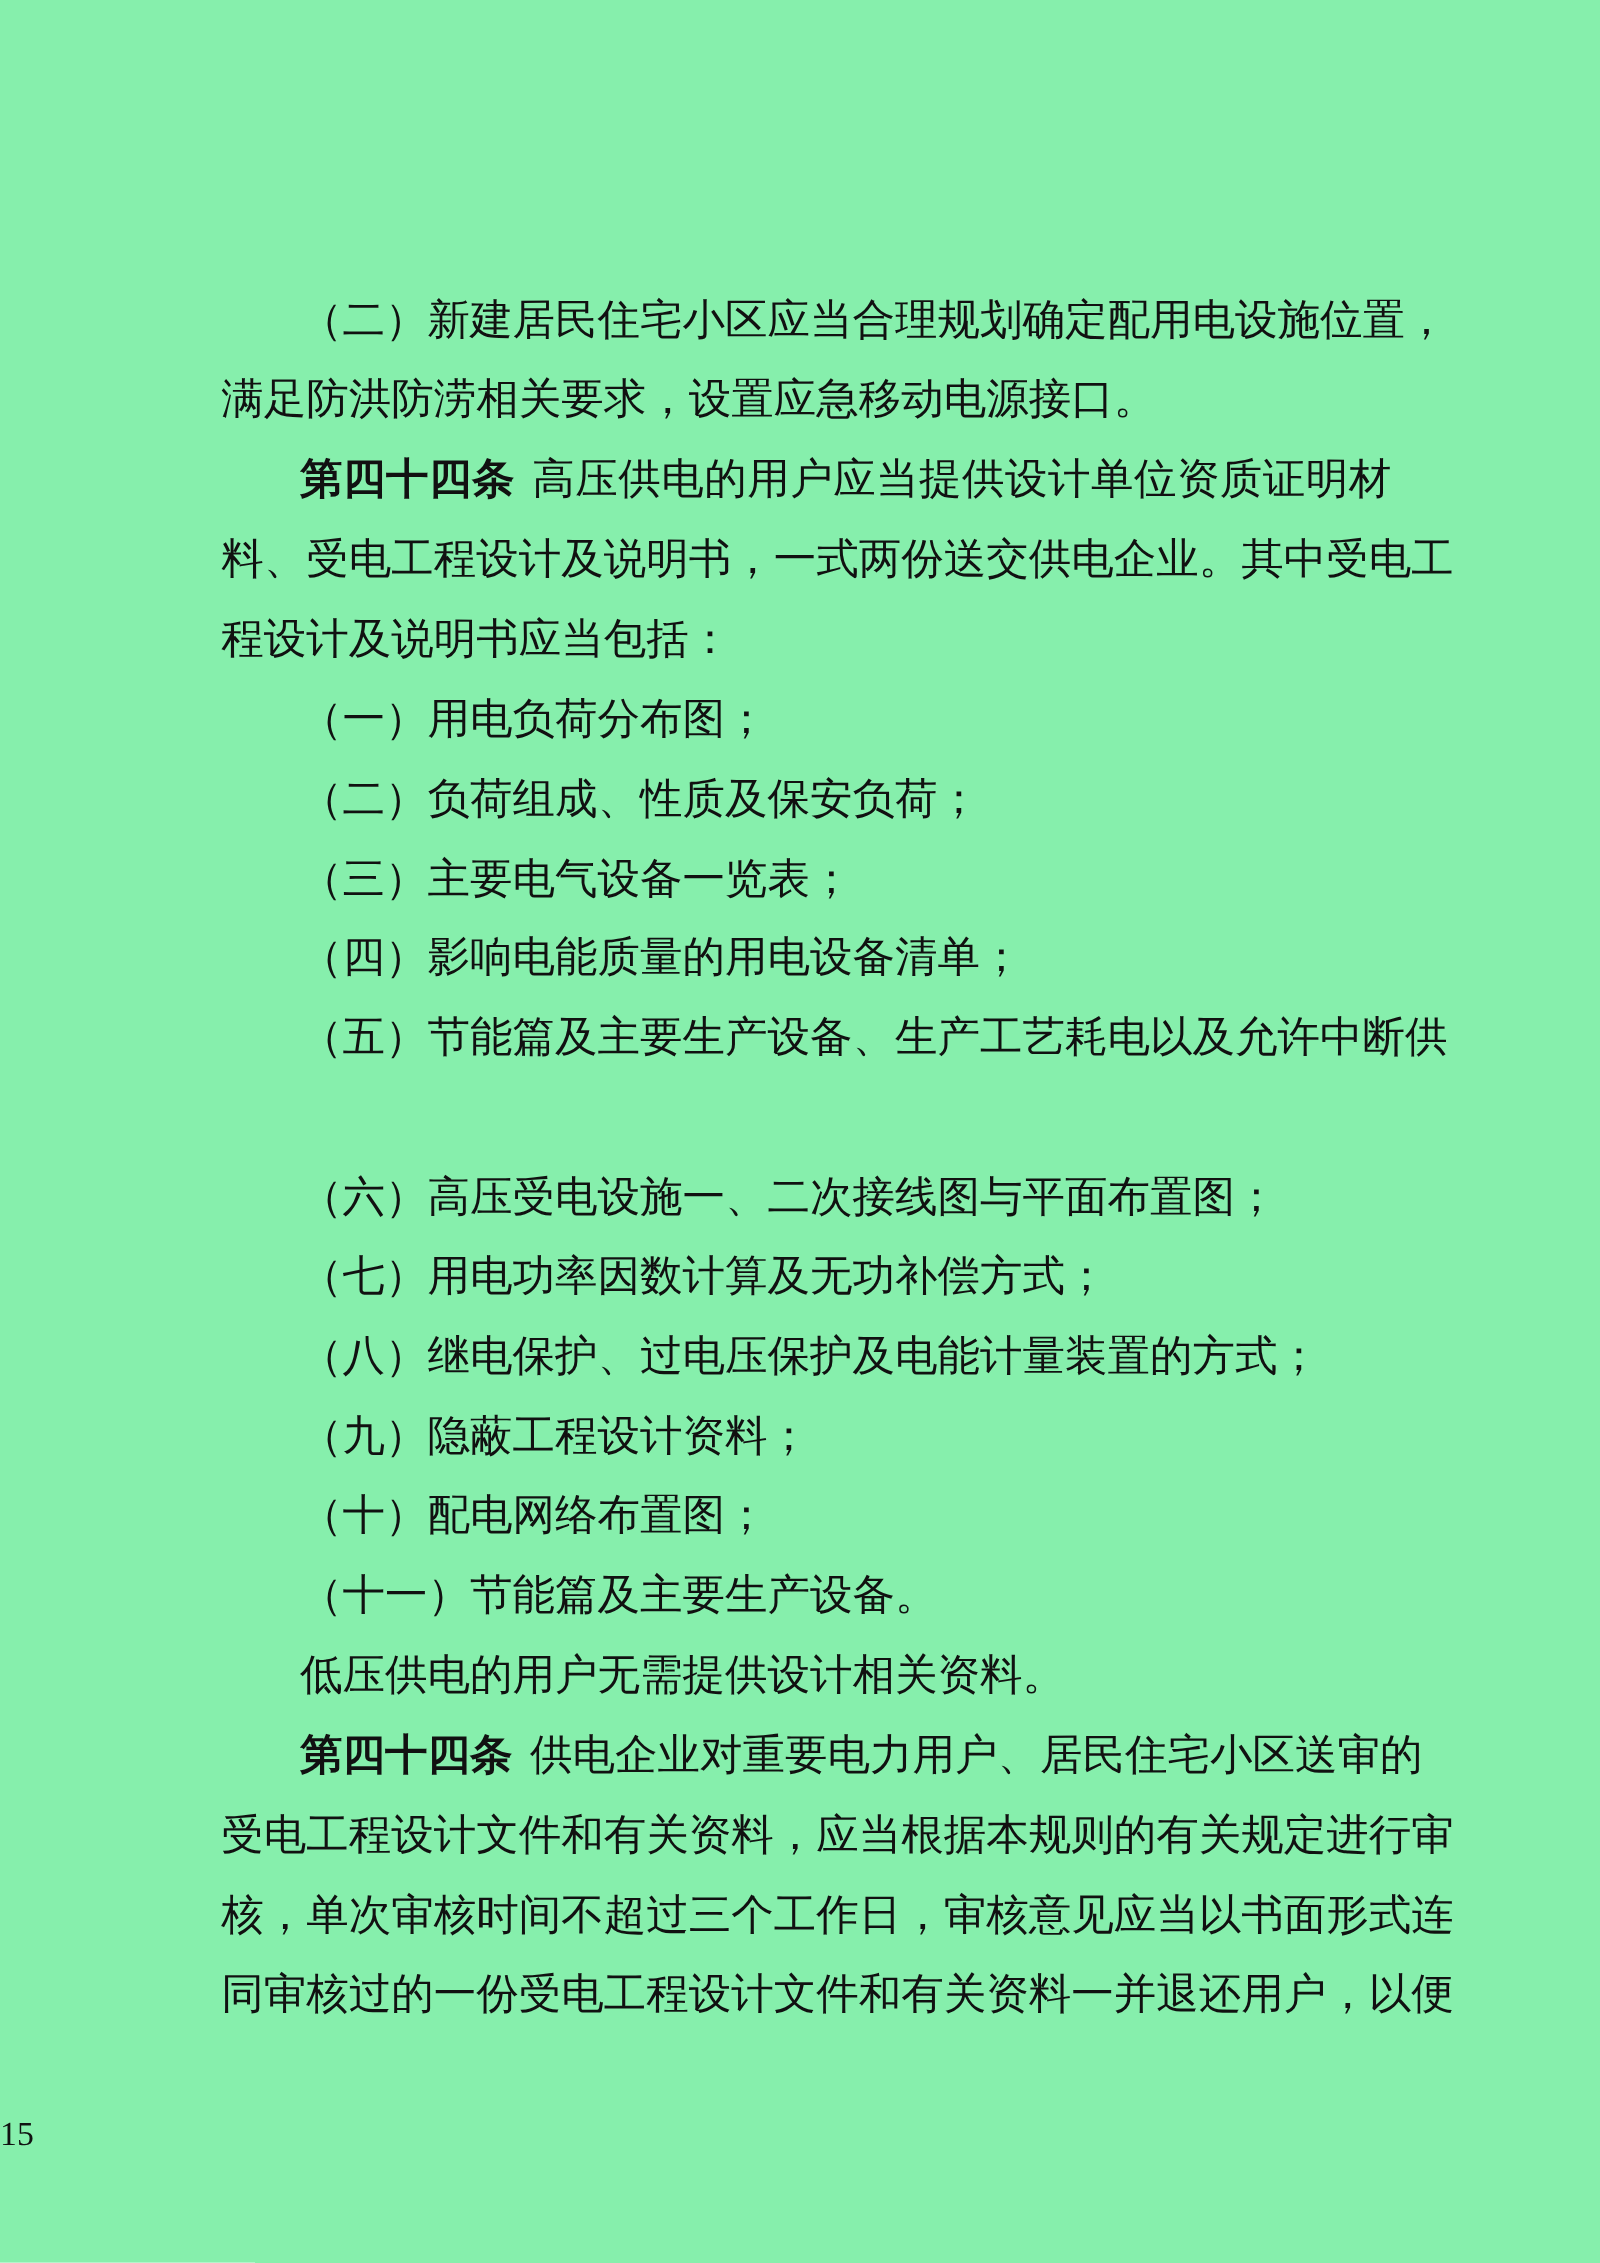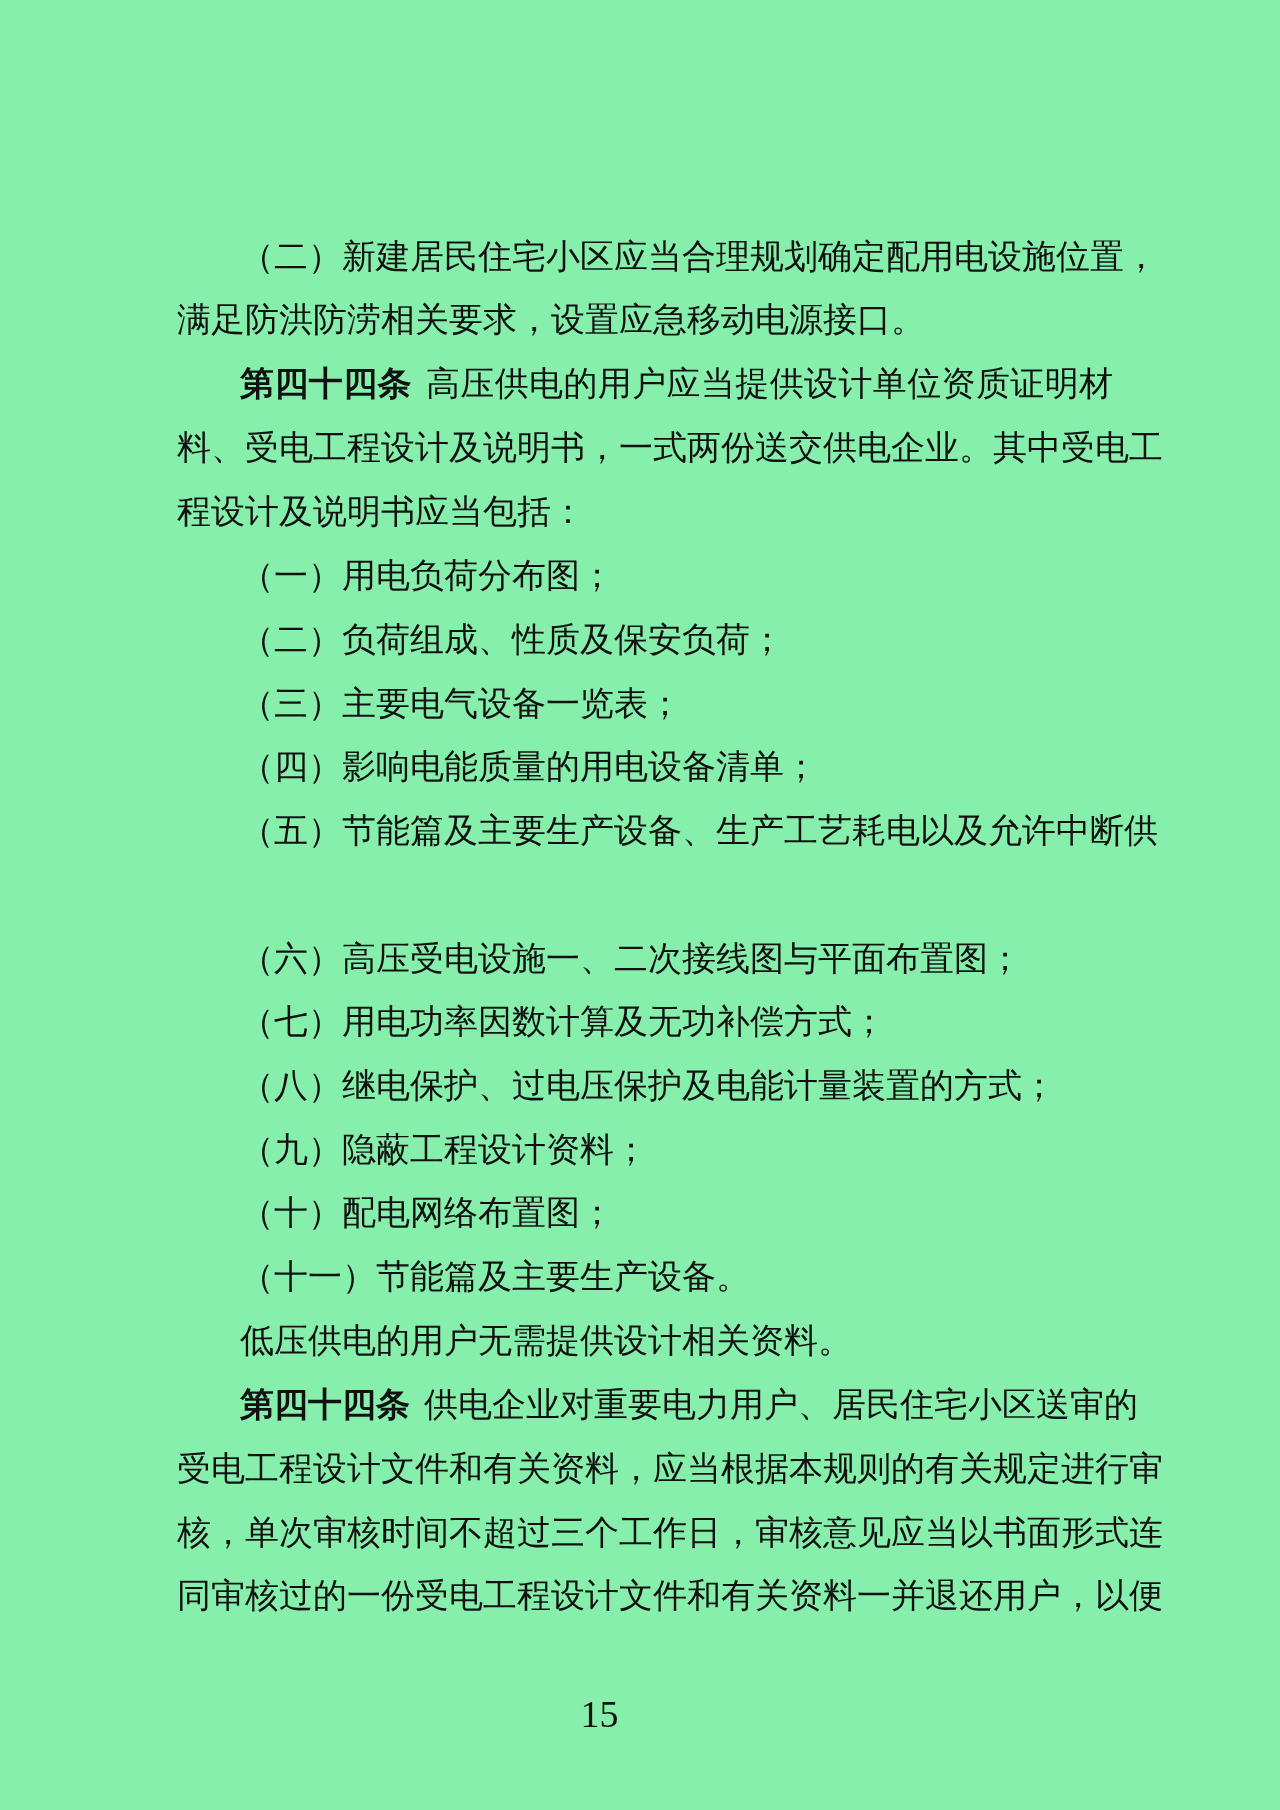--- a/index.html
+++ b/index.html
@@ -5,22 +5,22 @@
   html, body { margin: 0; padding: 0; background: #ffffff; }
   body { width: 1280px; height: 1810px; position: relative; overflow: hidden;
          font-family: "DejaVu Serif", "Liberation Serif", serif; color: #111; }
   .page { position: absolute; left: 0; top: 0; width: 1280px; height: 1810px; background: #86efac; }
   .line { position: absolute; left: 177px; width: 936px; height: 64px; line-height: 64px;
           font-size: 34px; white-space: nowrap; text-align: justify; text-align-last: justify;
           letter-spacing: 0; }
   .line.indent { left: 240px; width: 873px; }
   .line.noj { text-align-last: left; }
   .article-no { font-family: "DejaVu Sans", "Liberation Sans", sans-serif; font-weight: bold; margin-right: 14px; }
-  .page-number { position: absolute; left: 0; width: 1199px; top: 1692px; text-align: center;
-                 font-family: "Liberation Serif", "DejaVu Serif", serif; font-size: 38px; }
+  .page-number { position: absolute; left: 0; width: 1199px; top: 1692px; 
+                 font-family: "Liberation Serif", "DejaVu Serif", serif; font-size: 27px; }
 </style>
 </head>
 <body>
 
 <div class="page">
   <div class="line indent" style="top:224px"><span>（二）新建居民住宅小区应当合理规划确定配用电设施位置，</span></div>
   <div class="line noj" style="top:287px"><span>满足防洪防涝相关要求，设置应急移动电源接口。</span></div>
   <div class="line indent" style="top:351px"><span class="article-no">第四十四条</span><span>高压供电的用户应当提供设计单位资质证明材</span></div>
   <div class="line" style="top:415px"><span>料、受电工程设计及说明书，一式两份送交供电企业。其中受电工</span></div>
   <div class="line indent noj" style="top:543px"><span>（一）用电负荷分布图；</span></div>

